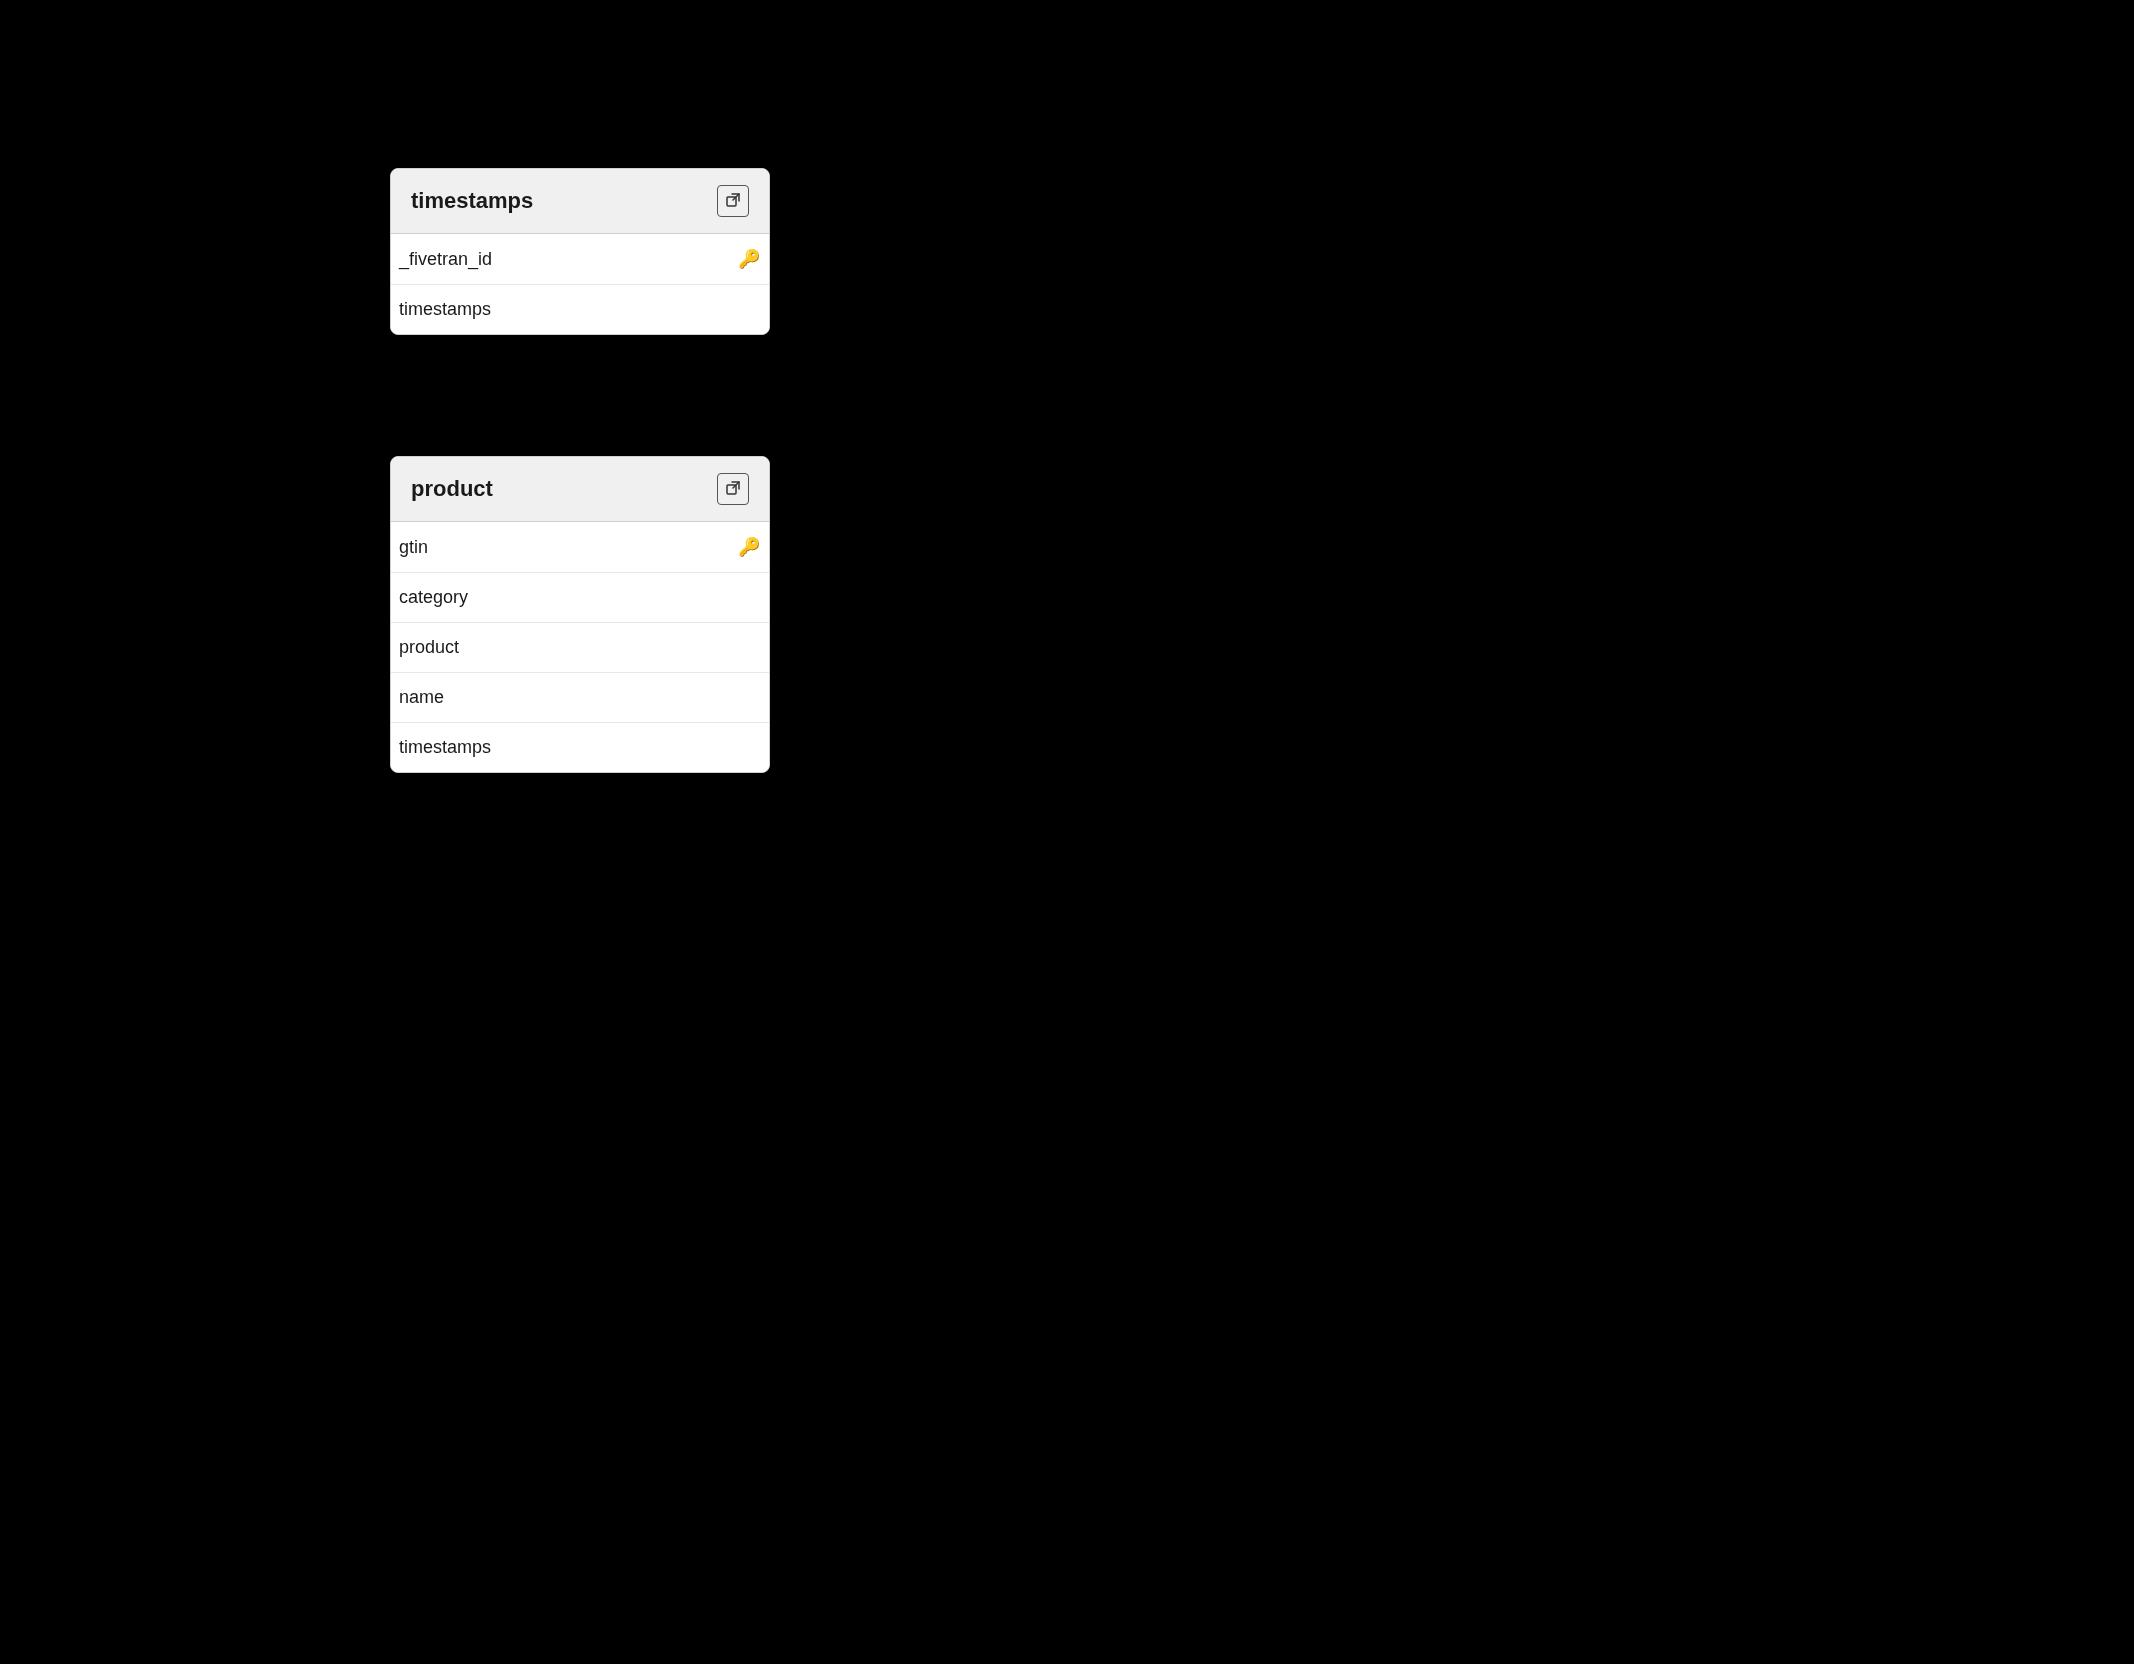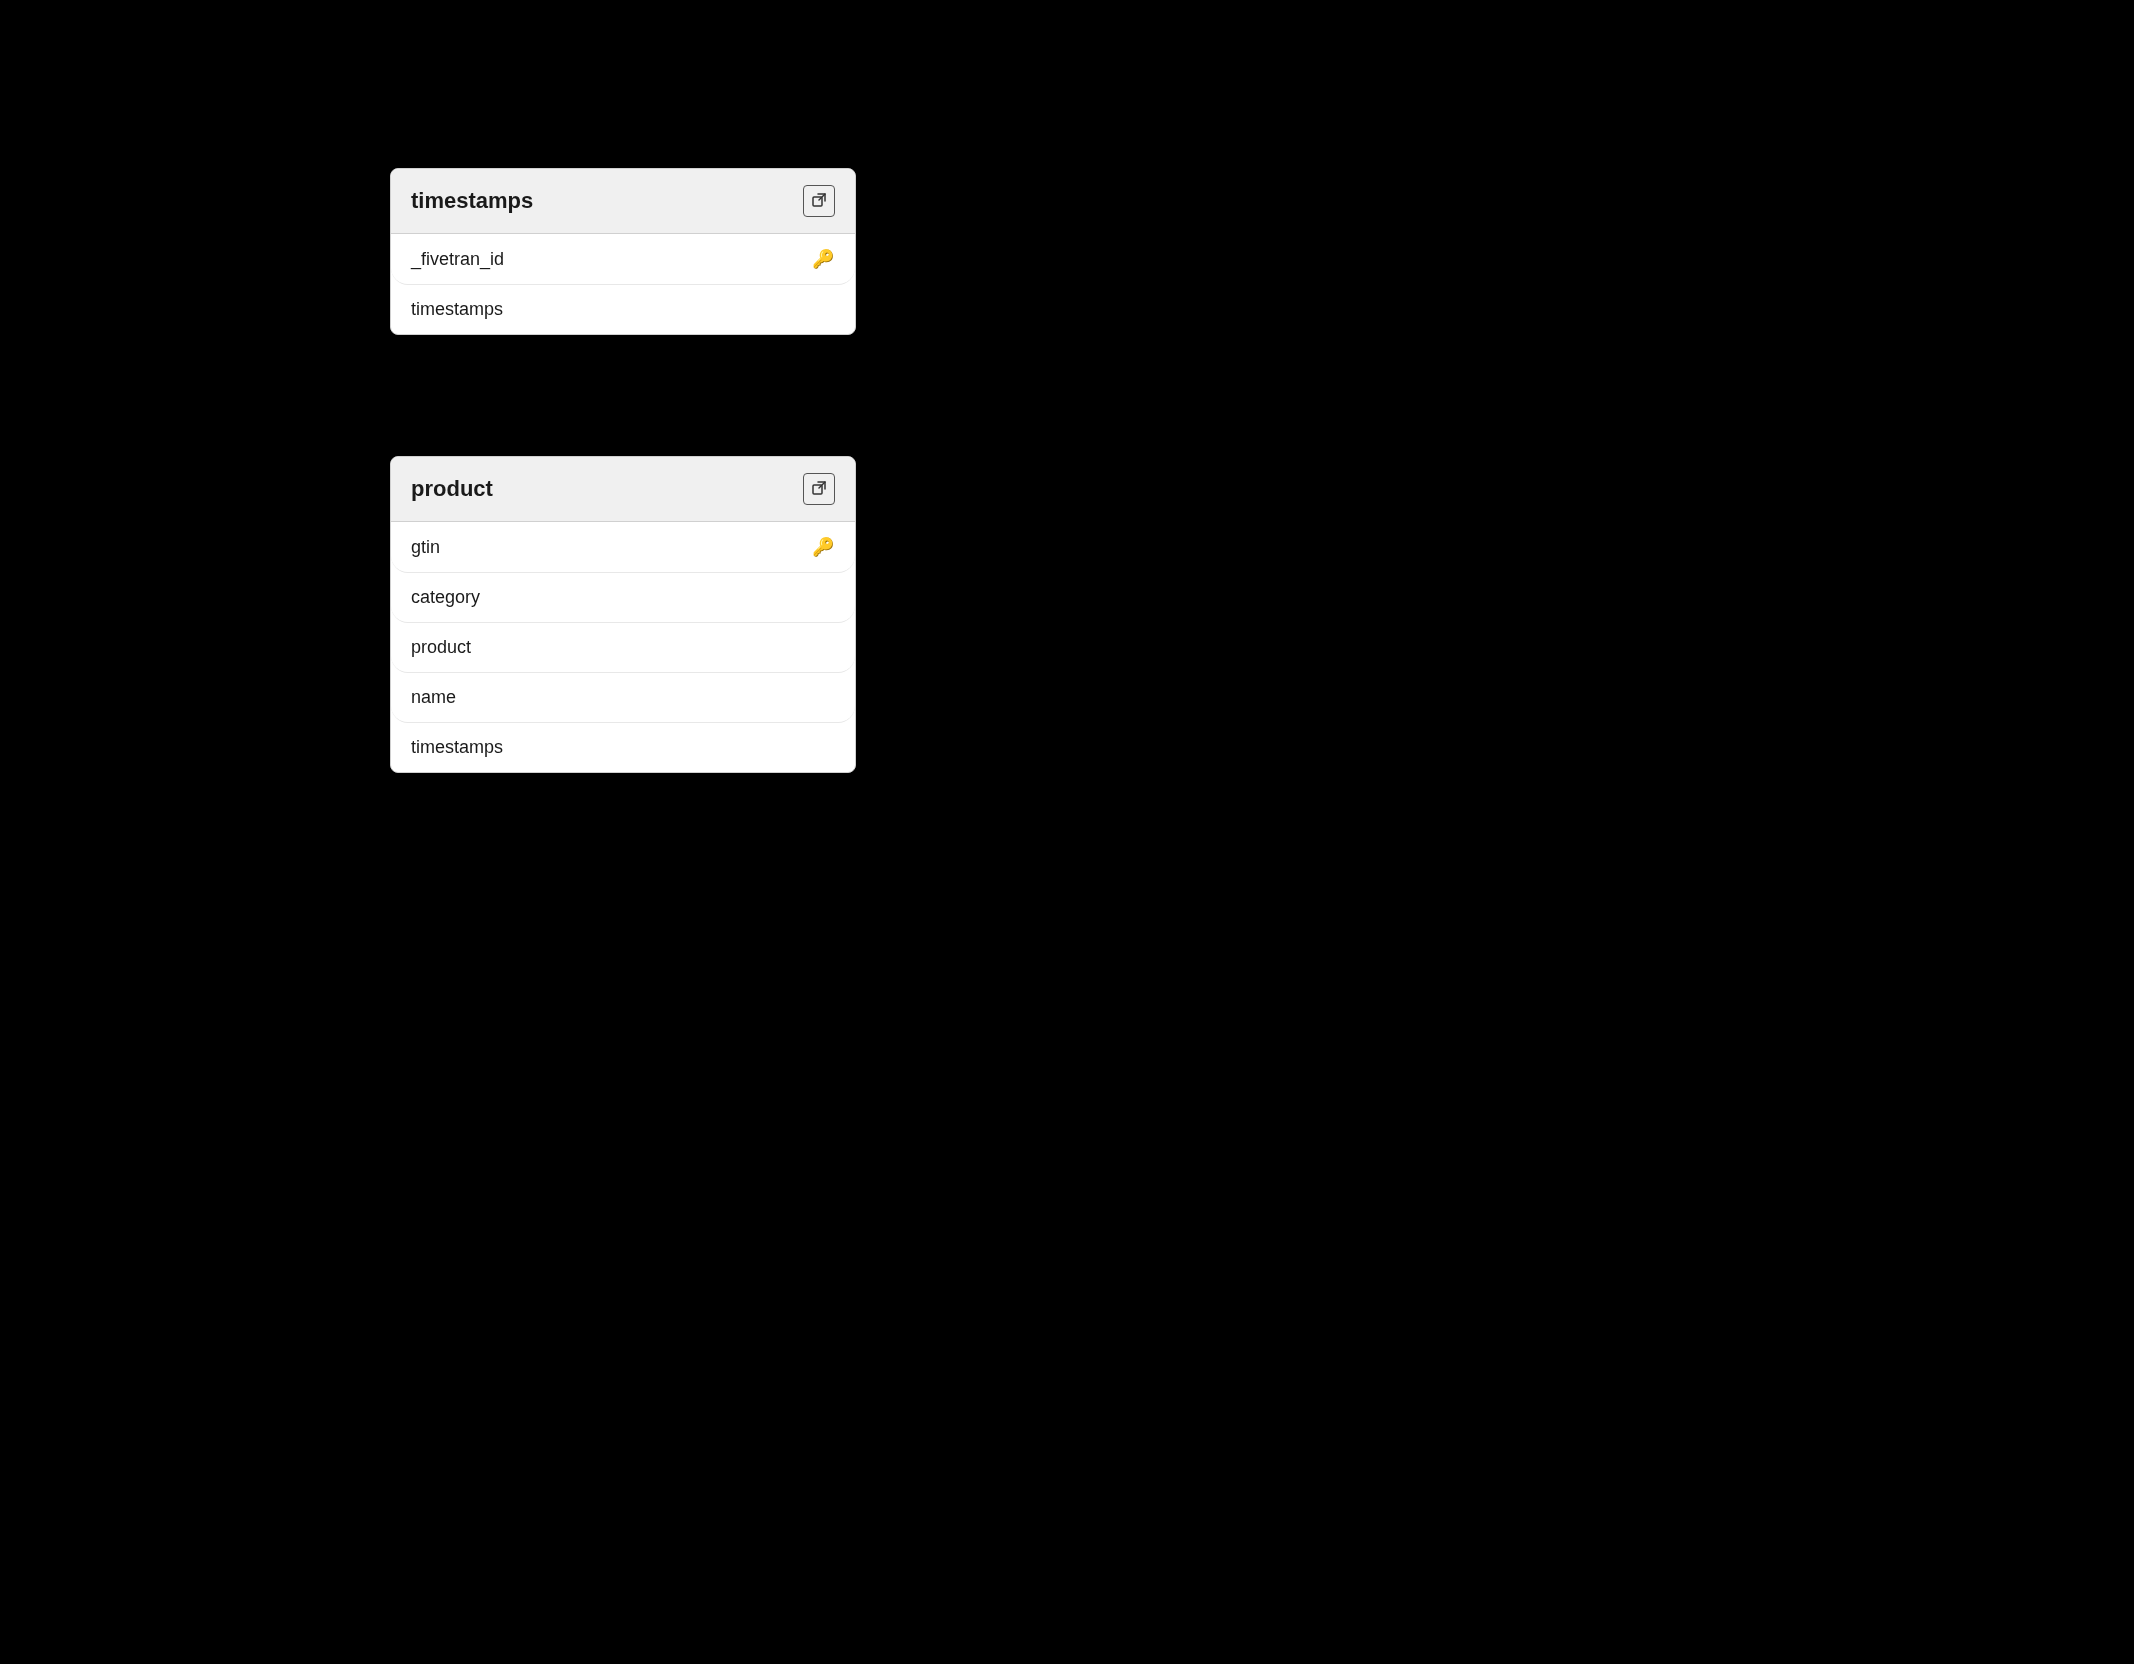--- a/index.html
+++ b/index.html
@@ -15,21 +15,21 @@
       font-family: -apple-system, BlinkMacSystemFont, 'Segoe UI', sans-serif;
       position: relative;
       overflow: hidden;
     }
 
     .table-card {
       position: absolute;
       background: #ffffff;
       border: 1px solid #d0d0d0;
       border-radius: 8px;
-      width: 466px;
+      width: 380px;
       overflow: hidden;
       box-shadow: 0 2px 8px rgba(0,0,0,0.08);
     }
 
     .table-header {
       background: #f0f0f0;
       padding: 16px 20px;
       display: flex;
       align-items: center;
       justify-content: space-between;
@@ -56,24 +56,23 @@
 
     .external-link-icon {
       font-size: 14px;
       color: #333;
     }
 
     .table-row {
       display: flex;
       align-items: center;
       justify-content: space-between;
-      padding: 14px 20px;
+      padding: 14px 8px;
       border-bottom: 1px solid #e8e8e8;
       background: #ffffff;
-      border-radius: 17px;
     }
 
     .table-row:last-child {
       border-bottom: none;
     }
 
     .field-name {
       font-size: 18px;
       color: #1a1a1a;
       font-weight: 400;

